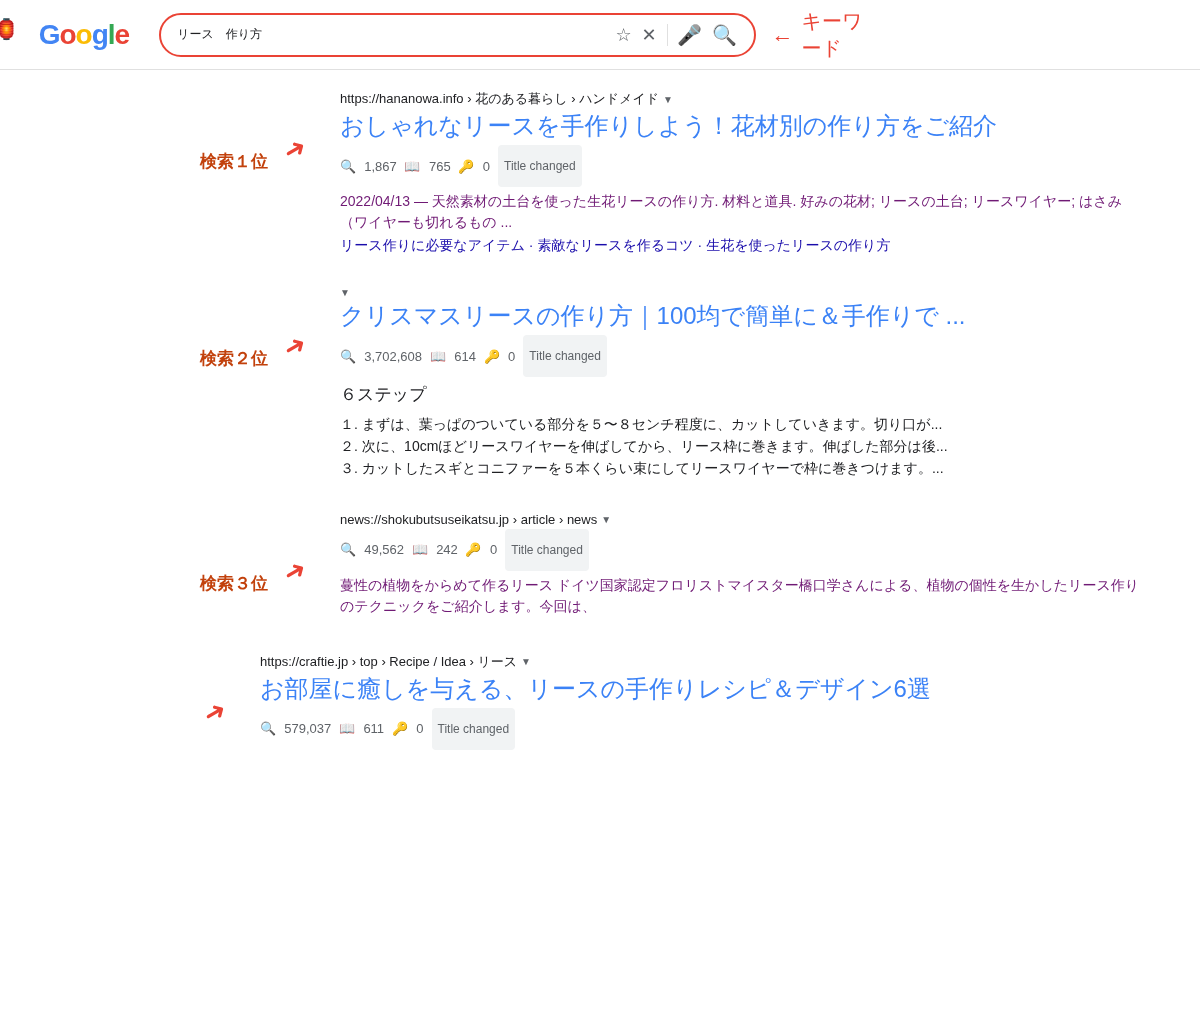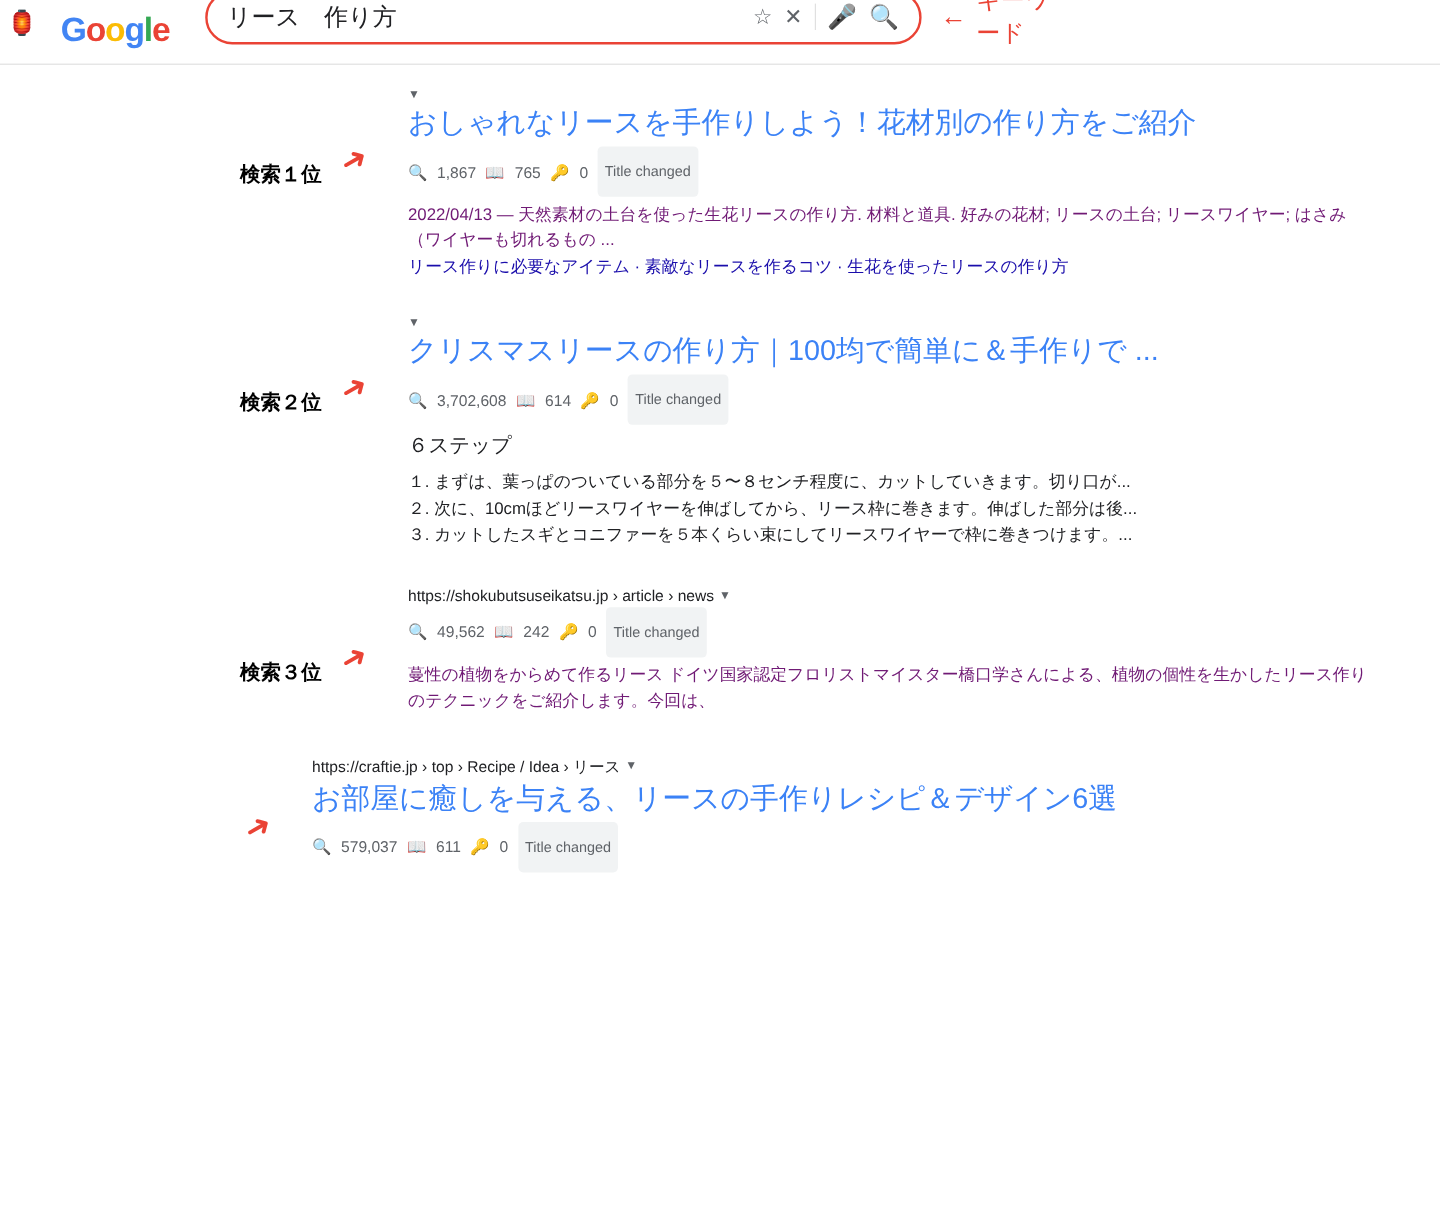--- a/index.html
+++ b/index.html
@@ -9,25 +9,25 @@
       color: #202124;
       font-size: 14px;
       width: 1200px;
       min-height: 1009px;
       overflow-x: hidden;
     }
 
     
     .header {
       display: flex;
-      align-items: flex-end;
-      padding: 12px 20px;
+      align-items: center;
+      padding: 12px 8px;
       border-bottom: 1px solid #e0e0e0;
       gap: 20px;
-      height: 54px;
+      height: 70px;
     }
 
     .logo {
       display: flex;
       align-items: center;
       font-size: 28px;
       font-weight: bold;
       letter-spacing: -1px;
       flex-shrink: 0;
       margin-right: 10px;
@@ -60,21 +60,21 @@
       border-radius: 24px;
       padding: 8px 16px;
       width: 100%;
       background: #fff;
       gap: 8px;
     }
 
     .search-input {
       border: none;
       outline: none;
-      font-size: 20px;
+      font-size: 12px;
       width: 100%;
       color: #202124;
     }
 
     .search-icons {
       display: flex;
       align-items: center;
       gap: 10px;
       margin-left: 8px;
     }
@@ -114,21 +114,21 @@
     .rank-label-col {
       width: 80px;
       flex-shrink: 0;
       display: flex;
       flex-direction: column;
       align-items: flex-start;
       padding-top: 60px;
     }
 
     .rank-label {
-      color: #000000;
+      color: #c2410c;
       font-size: 17px;
       font-weight: bold;
     }
 
     .arrow-col {
       width: 60px;
       flex-shrink: 0;
       display: flex;
       align-items: flex-start;
       padding-top: 44px;
@@ -251,20 +251,21 @@
 
   <div class="result-group">
     <div class="rank-label-col">
       <span class="rank-label">検索１位</span>
     </div>
     <div class="arrow-col">
       <span class="diagonal-arrow">➜</span>
     </div>
     <div class="result-content">
       <div class="result-url">
+        <span>https://hananowa.info › 花のある暮らし › ハンドメイド</span>
         <span class="url-arrow">▼</span>
       </div>
       <a class="result-title" href="#">おしゃれなリースを手作りしよう！花材別の作り方をご紹介</a>
       <div class="result-meta">
         <span>🔍</span>
         <span>1,867</span>
         <span>📖</span>
         <span>765</span>
         <span>🔑</span>
         <span>0</span>
@@ -307,21 +308,21 @@
 
   <div class="result-group">
     <div class="rank-label-col">
       <span class="rank-label">検索３位</span>
     </div>
     <div class="arrow-col">
       <span class="diagonal-arrow">➜</span>
     </div>
     <div class="result-content">
       <div class="result-url">
-        <span>https://shokubutsuseikatsu.jp › article › news</span>
+        <span>news://shokubutsuseikatsu.jp › article › news</span>
         <span class="url-arrow">▼</span>
       </div>
       <div class="result-meta">
         <span>🔍</span>
         <span>49,562</span>
         <span>📖</span>
         <span>242</span>
         <span>🔑</span>
         <span>0</span>
         <span class="title-changed-badge">Title changed</span>

